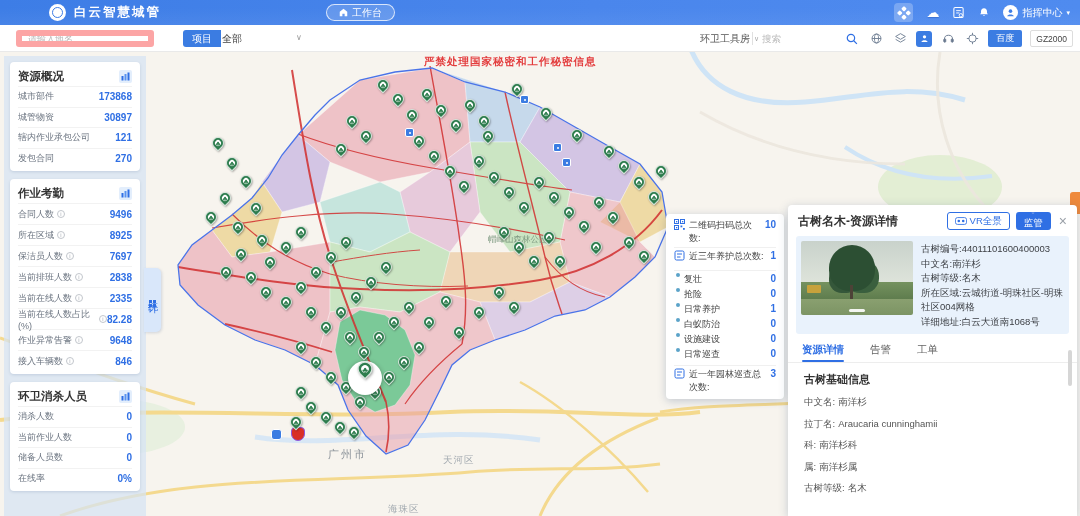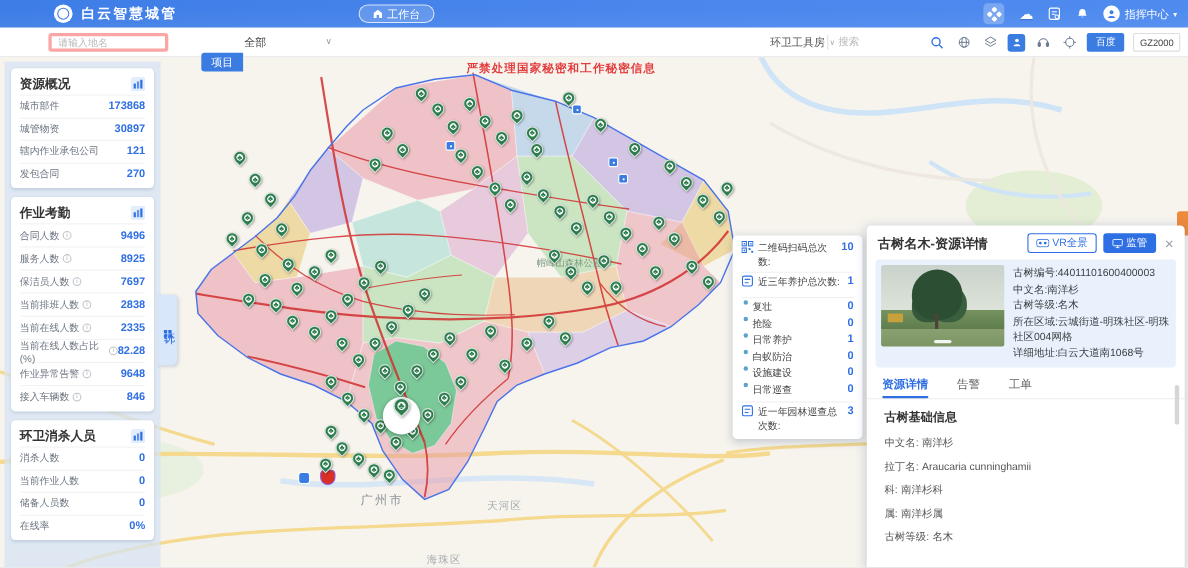--- a/index.html
+++ b/index.html
@@ -23,24 +23,24 @@
   .apps-grid{display:grid;grid-template-columns:4px 4px;grid-template-rows:4px 4px;gap:2px;transform:rotate(45deg);}
   .apps-grid i{background:#fff;border-radius:1px;}
   .cloud{color:#fff;font-size:13px;line-height:1;text-shadow:0 1px 1px rgba(30,80,180,.5);}
   .avatar{width:15px;height:15px;border-radius:50%;background:#fff;display:flex;align-items:center;justify-content:center;}
   .user-wrap{display:flex;align-items:center;gap:4px;color:#fff;font-size:10px;cursor:pointer;}
   .caret-w{font-size:7px;color:#fff;}
 
   
   .tbar{position:absolute;left:0;top:25px;width:1080px;height:27px;background:#fff;z-index:19;
         border-bottom:1px solid #e9e9e9;display:flex;align-items:center;}
-  .place-input{position:absolute;left:44px;top:5px;width:109px;height:17px;border:3px solid #fca5a5;
+  .place-input{position:absolute;left:16px;top:5px;width:138px;height:17px;border:6px solid #fca5a5;
         border-radius:3px;font-size:9px;padding:0 6px;color:#333;outline:none;}
   input::placeholder{color:#b9b9b9;}
-  .proj-btn{position:absolute;left:183px;top:23px;height:17px;padding:0 9px;background:#3b7ce2;color:#fff;
+  .proj-btn{position:absolute;left:183px;top:5px;height:17px;padding:0 9px;background:#3b7ce2;color:#fff;
         font-size:10px;border-radius:3px 0 0 3px;display:flex;align-items:center;cursor:pointer;}
   .proj-val{position:absolute;left:222px;top:5px;height:17px;display:flex;align-items:center;font-size:10px;color:#444;cursor:pointer;}
   .proj-caret{position:absolute;left:296px;top:8px;font-size:8px;color:#999;}
   .layer-sel{position:absolute;left:700px;top:5px;height:17px;display:flex;align-items:center;gap:4px;
         font-size:10px;color:#555;cursor:pointer;}
   .vdiv{position:absolute;left:752px;top:7px;width:1px;height:13px;background:#e0e0e0;}
   .map-search{position:absolute;left:760px;top:5px;width:110px;height:17px;border:none;font-size:9.5px;color:#333;outline:none;}
   .t-icons{position:absolute;right:0;top:0;height:27px;display:flex;align-items:center;}
   .tic{width:16px;height:16px;display:flex;align-items:center;justify-content:center;cursor:pointer;flex:none;}
   .tic.box{background:#3b7ce2;border-radius:3px;}
@@ -101,21 +101,21 @@
   .p-div{height:1px;background:#f0f0f0;margin:2px 0;}
 
   
   .panel{position:absolute;left:788px;top:205px;width:289px;height:311px;background:#fff;z-index:9;
         border-radius:4px 4px 0 0;box-shadow:0 2px 10px rgba(40,70,120,.25);}
   .pa-head{display:flex;align-items:center;padding:7px 10px 6px;}
   .pa-title{font-size:12px;font-weight:bold;color:#333;}
   .vr-btn{margin-left:auto;height:18px;padding:0 7px;border:1px solid #2f6fe4;border-radius:3px;color:#2f6fe4;
         font-size:9.5px;display:flex;align-items:center;gap:3px;cursor:pointer;background:#fff;}
   .sup-btn{margin-left:6px;height:18px;padding:0 8px;background:#2f6fe4;border-radius:3px;color:#fff;
-        font-size:9.5px;display:flex;align-items:center;gap:3px;cursor:pointer;border:none;}
+        font-size:9.5px;display:flex;align-items:center;gap:3px;cursor:pointer;border:none;flex-direction:column;}
   .close-x{margin-left:8px;color:#9aa0a8;font-size:14px;line-height:1;cursor:pointer;}
   .summary{margin:0 8px;background:#e9f2fc;border-radius:3px;padding:5px;display:flex;gap:8px;}
   .photo{width:112px;height:74px;border-radius:2px;flex:none;position:relative;overflow:hidden;
         background:linear-gradient(180deg,#c9d2cb 0%,#dde3da 55%,#75925f 55%,#5f7d4e 78%,#8aa070 78%,#7c9464 100%);}
   .photo .tree{position:absolute;left:28px;top:4px;width:46px;height:46px;background:#2c4f33;
         border-radius:50% 50% 45% 45%;box-shadow:10px 8px 0 -6px #3a5f3e,-8px 10px 0 -8px #35573a;}
   .photo .trunk{position:absolute;left:49px;top:44px;width:3px;height:14px;background:#4d4237;}
   .photo .machine{position:absolute;left:6px;top:44px;width:14px;height:8px;background:#c7a23c;border-radius:1px;}
   .photo .dash{position:absolute;left:48px;bottom:3px;width:16px;height:3px;background:rgba(255,255,255,.9);border-radius:2px;}
   .sum-lines{font-size:9.5px;color:#3c3f44;line-height:14.5px;padding-top:1px;}
@@ -667,21 +667,21 @@
         </div>
         <div class="s-row" style="height: 21px;">
           <span class="lab">
             <span>合同人数</span>
             <i class="info-dot">i</i>
           </span>
           <span class="val">9496</span>
         </div>
         <div class="s-row" style="height: 21px;">
           <span class="lab">
-            <span>服务人数</span>
+            <span>所在区域</span>
             <i class="info-dot">i</i>
           </span>
           <span class="val">8925</span>
         </div>
         <div class="s-row" style="height: 21px;">
           <span class="lab">
             <span>保洁员人数</span>
             <i class="info-dot">i</i>
           </span>
           <span class="val">7697</span>

